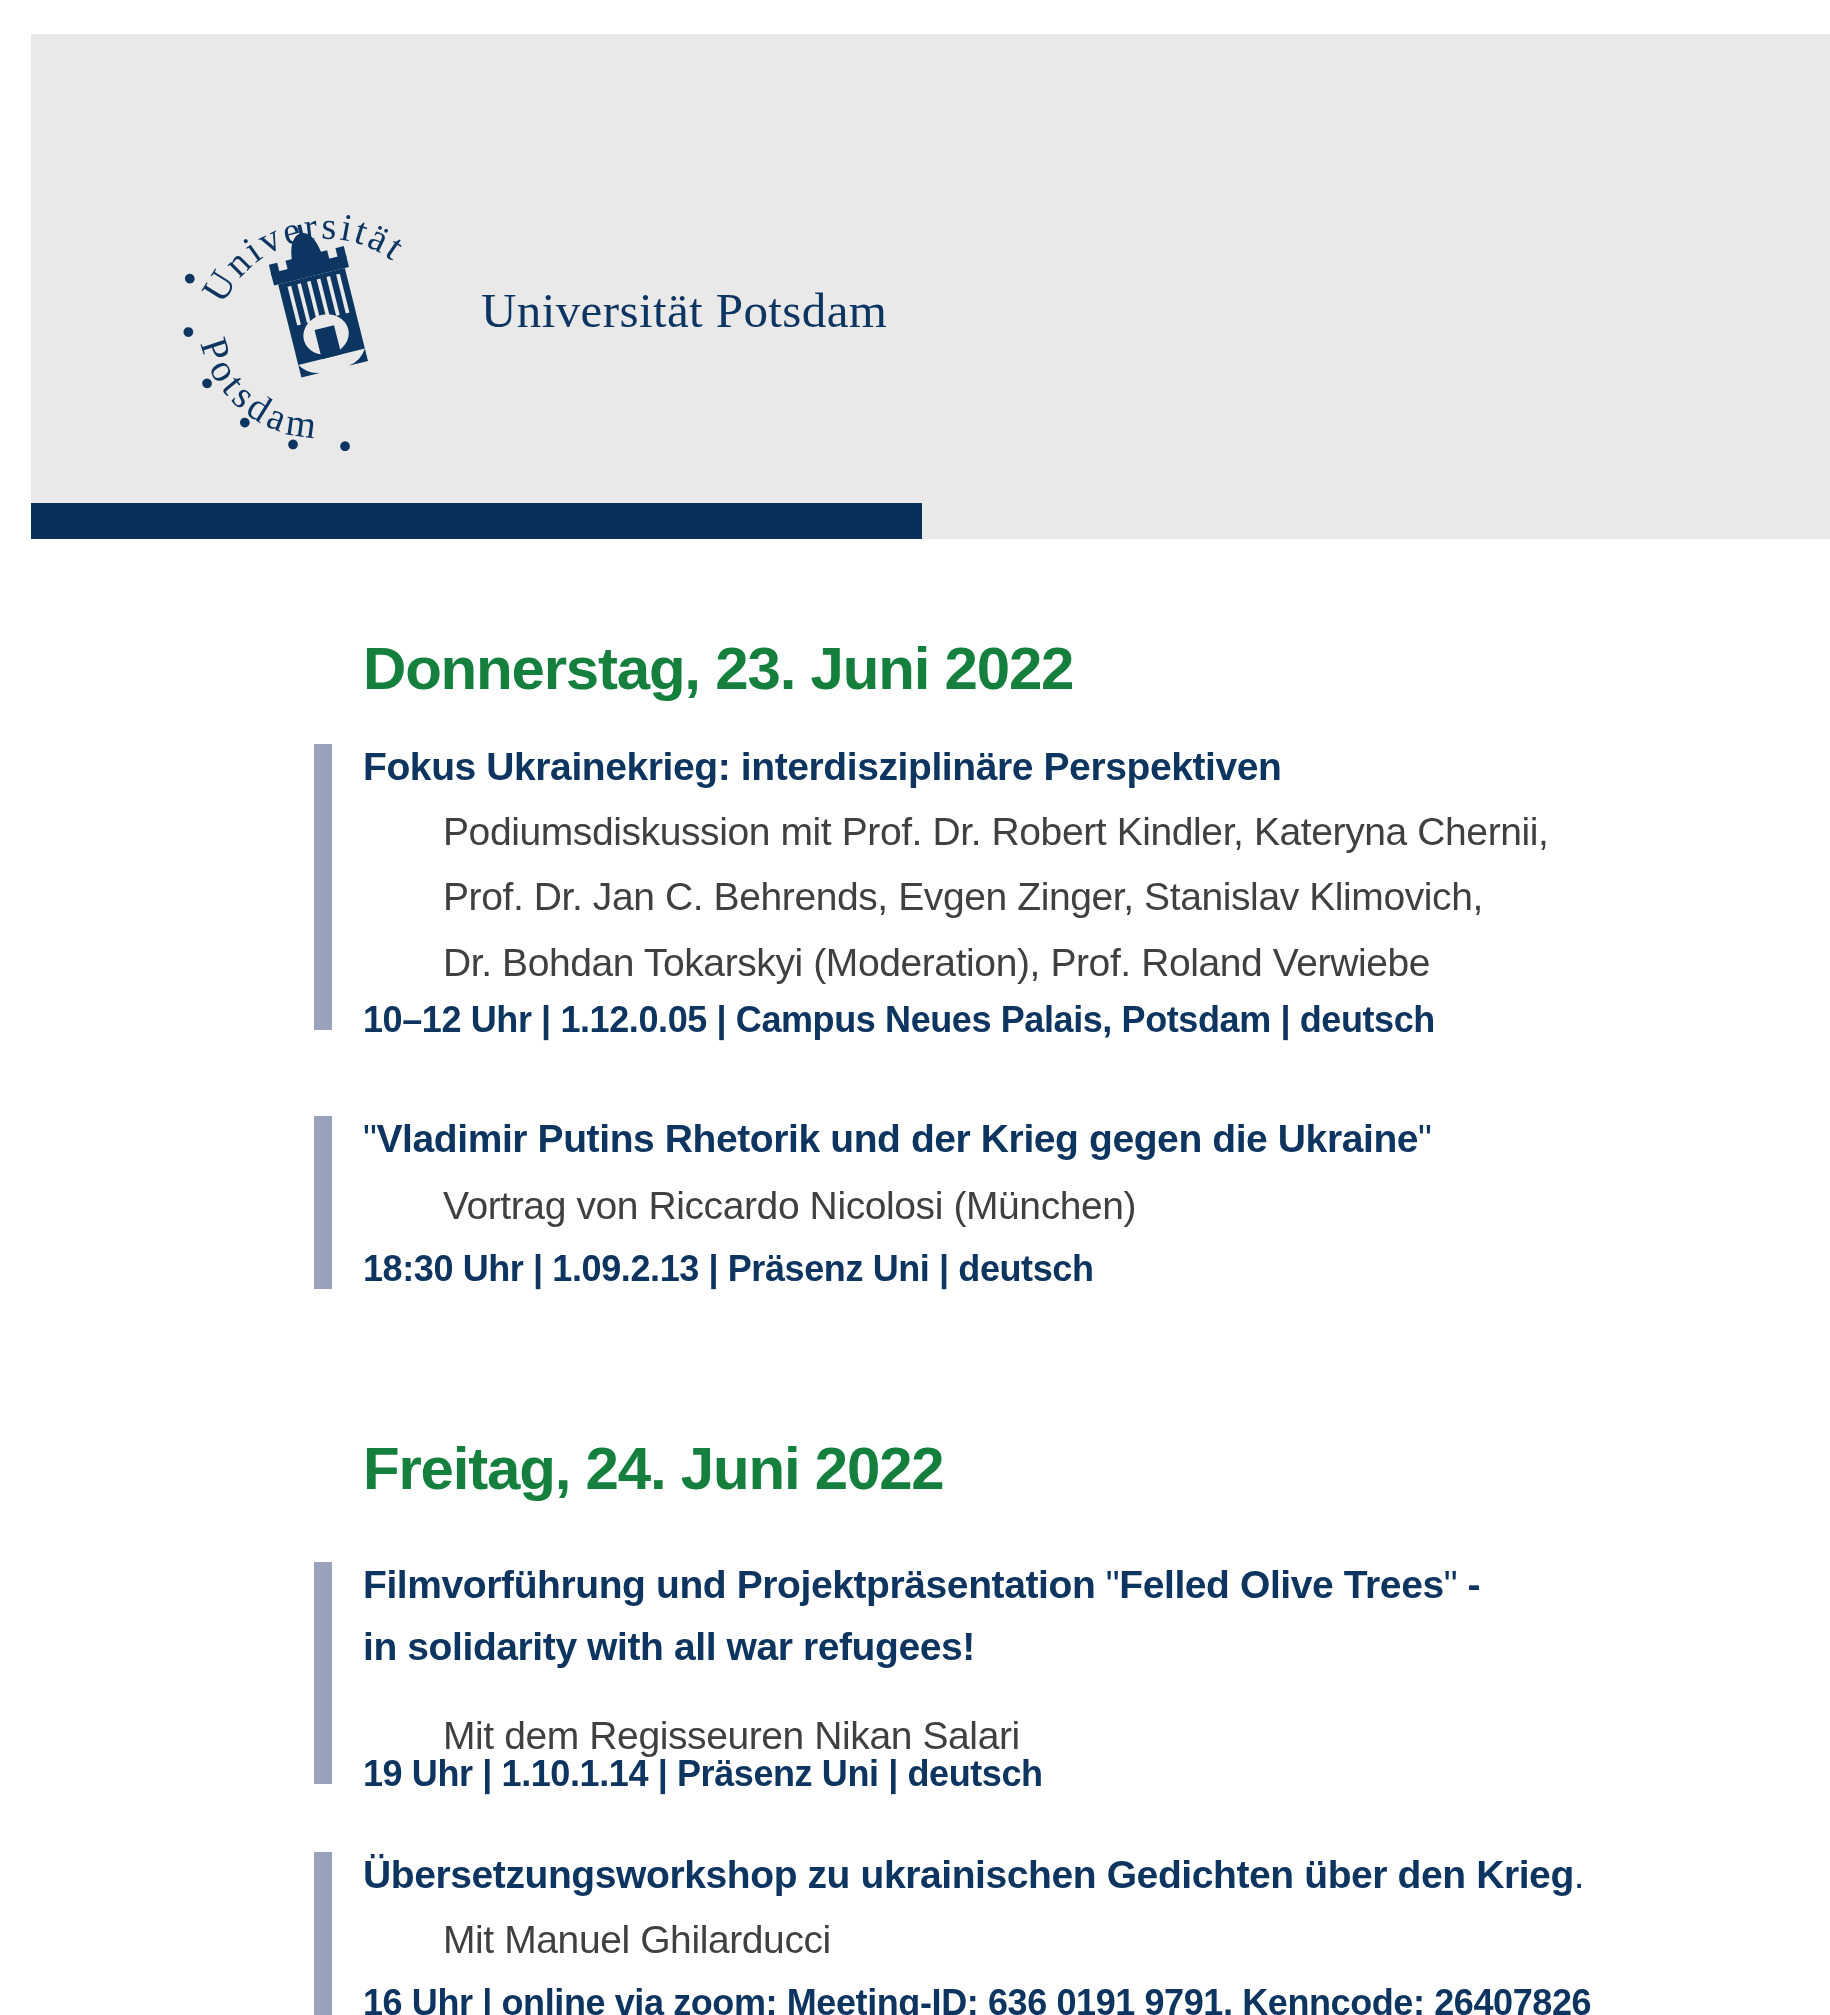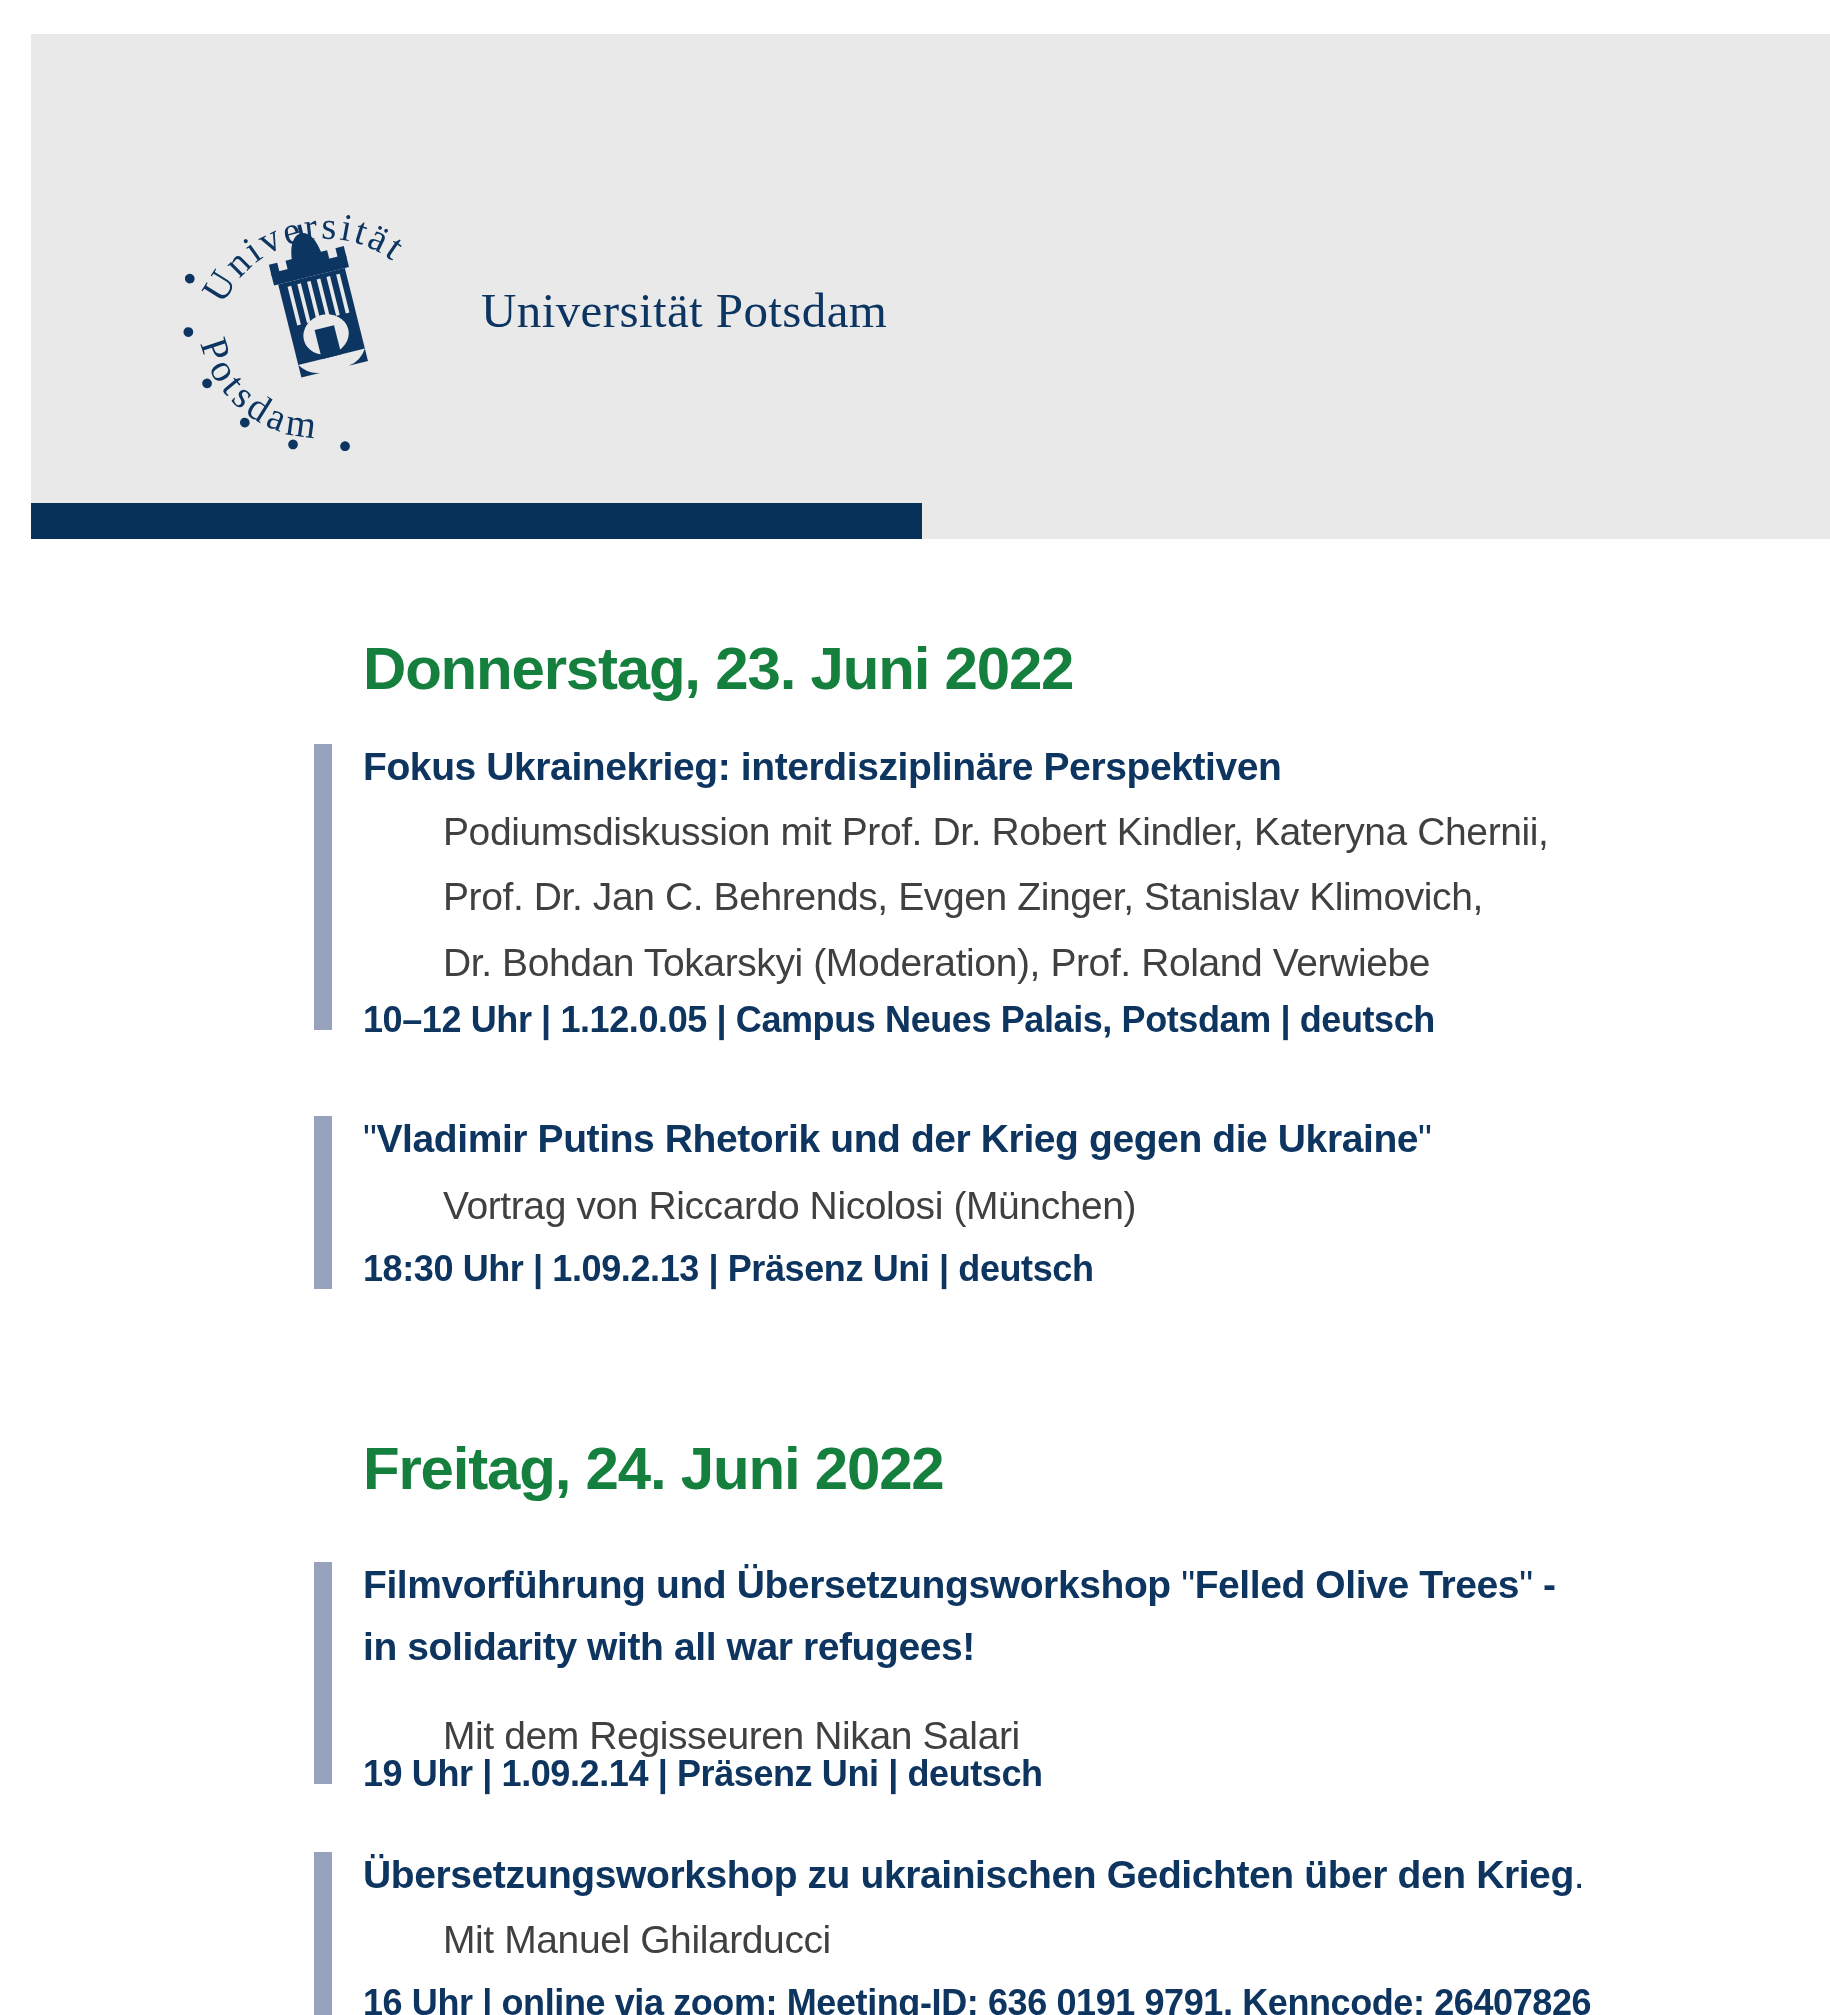--- a/index.html
+++ b/index.html
@@ -128,22 +128,22 @@
 <div class="abs ev-time tm-e1">10–12 Uhr | 1.12.0.05 | Campus Neues Palais, Potsdam | deutsch</div>
 
 <div class="abs accent-bar bar-e2"></div>
 <div class="abs ev-title t-e2"><span class="q">"</span><span>Vladimir Putins Rhetorik und der Krieg gegen die Ukraine</span><span class="q">"</span></div>
 <div class="abs ev-detail d-e2a">Vortrag von Riccardo Nicolosi (München)</div>
 <div class="abs ev-time tm-e2">18:30 Uhr | 1.09.2.13 | Präsenz Uni | deutsch</div>
 
 <div class="abs day-heading h-fre">Freitag, 24. Juni 2022</div>
 
 <div class="abs accent-bar bar-e3"></div>
-<div class="abs ev-title t-e3a"><span>Filmvorführung und Übersetzungsworkshop </span><span class="q">"</span><span>Felled Olive Trees</span><span class="q">"</span><span> -</span></div>
+<div class="abs ev-title t-e3a"><span>Filmvorführung und Projektpräsentation </span><span class="q">"</span><span>Felled Olive Trees</span><span class="q">"</span><span> -</span></div>
 <div class="abs ev-title t-e3b">in solidarity with all war refugees!</div>
 <div class="abs ev-detail d-e3a">Mit dem Regisseuren Nikan Salari</div>
-<div class="abs ev-time tm-e3">19 Uhr | 1.09.2.14 | Präsenz Uni | deutsch</div>
+<div class="abs ev-time tm-e3">19 Uhr | 1.10.1.14 | Präsenz Uni | deutsch</div>
 
 <div class="abs accent-bar bar-e4"></div>
 <div class="abs ev-title t-e4"><span>Übersetzungsworkshop zu ukrainischen Gedichten über den Krieg</span><span class="q">.</span></div>
 <div class="abs ev-detail d-e4a">Mit Manuel Ghilarducci</div>
 <div class="abs ev-time tm-e4a">16 Uhr | online via zoom: Meeting-ID: 636 0191 9791, Kenncode: 26407826</div>
 
 
 </body></html>

